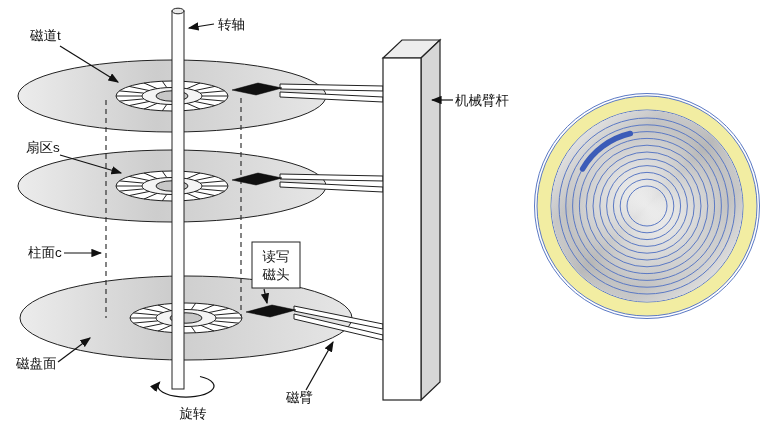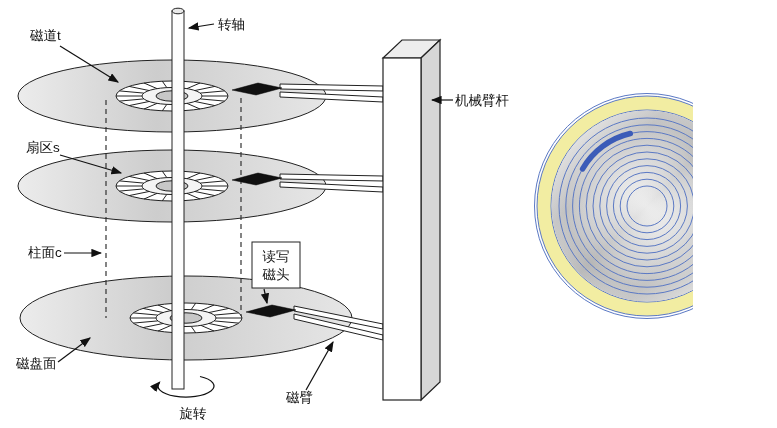--- a/index.html
+++ b/index.html
@@ -1,16 +1,16 @@
 <!DOCTYPE html>
 <html><head>
 <meta charset="utf-8">
 <style>
   html,body{margin:0;padding:0;background:#fff;}
-  #stage{position:relative;width:693px;height:428px;background:#fff;overflow:hidden;}
+  #stage{position:relative;width:777px;height:428px;background:#fff;overflow:hidden;}
   svg text{font-family:"Liberation Sans",sans-serif;font-size:13.5px;fill:#111;}
   .arrow{stroke:#111;stroke-width:1.2;fill:none;}
   .outline{stroke:#222;stroke-width:1;}
 </style>
 </head>
 <body>
 
 <div id="stage">
 <svg width="777" height="428" viewBox="0 0 777 428">
   <defs>

